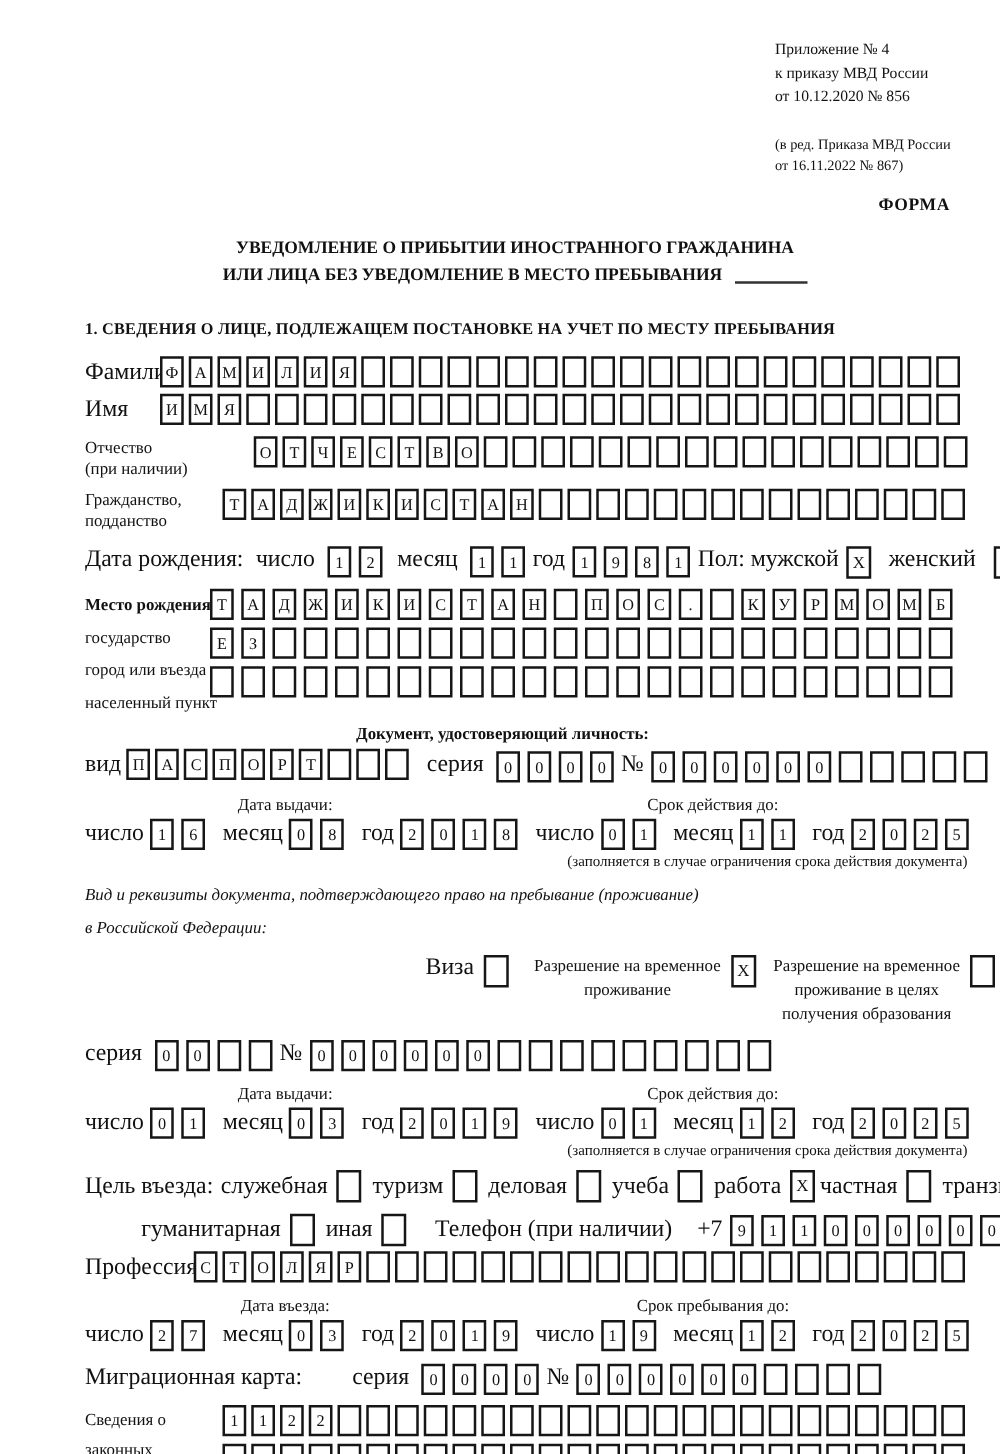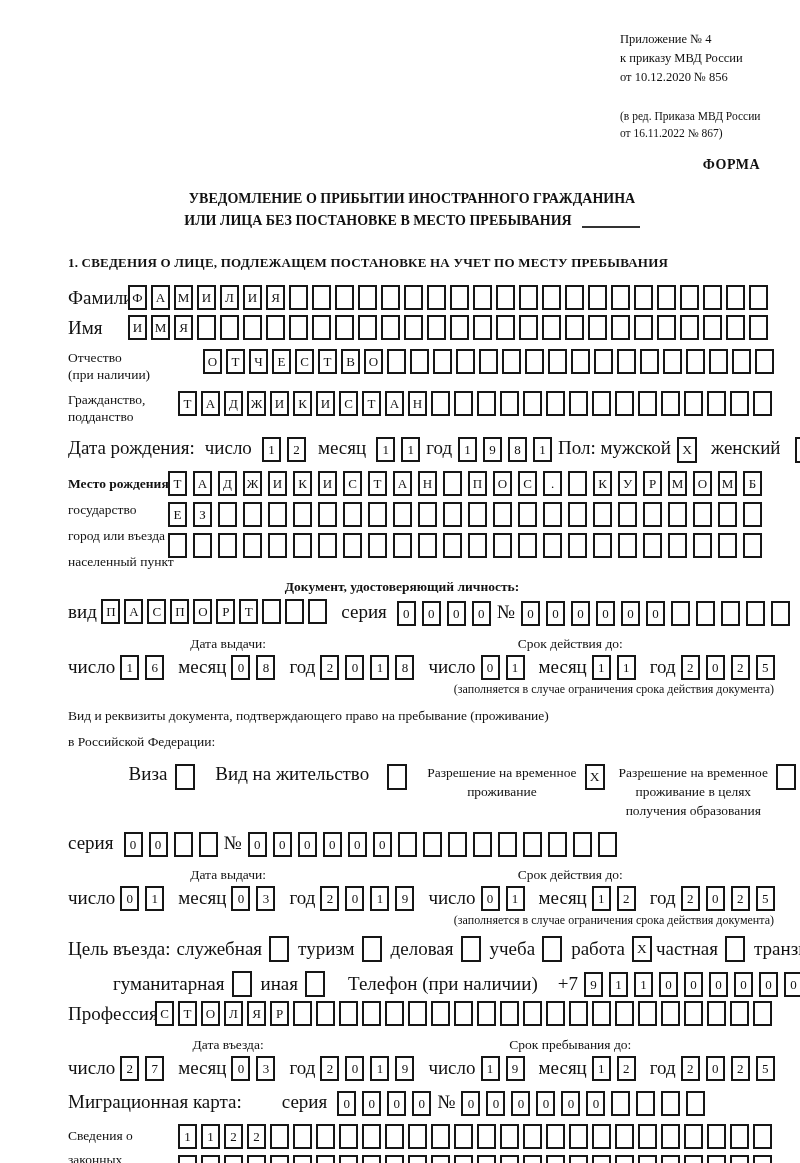--- a/index.html
+++ b/index.html
@@ -37,21 +37,21 @@
   .center-head{font-weight:bold;font-size:13.5px;text-align:center;margin-top:4px;margin-right:60px;}
   .dates-head{display:flex;margin-top:10px;font-size:13.5px;}
   .dh-left{width:44%;text-align:center;}
   .dh-right{width:50%;text-align:center;}
   .dates-row{display:flex;justify-content:flex-start;margin-top:2px;}
   .dgroup{display:flex;align-items:center;}
   .dgroup .lbl{margin-right:5px;}
   .dgroup .cells{margin-right:8px;}
   .spacer{flex:1 1 auto;}
   .note{font-size:12px;text-align:right;padding-right:22px;margin-top:2px;}
-  .intro{font-size:13.5px;line-height:26px;margin-top:6px;}
+  .intro{font-size:13.5px;line-height:26px;margin-top:6px;font-style:italic;}
   .opt{display:flex;align-items:flex-start;}
   .optlines{display:flex;flex-direction:column;text-align:center;font-size:13.5px;line-height:19px;}
   .options-row{margin-top:8px;align-items:flex-start;justify-content:flex-end;}
   .options-row .checkbox{margin-left:8px;margin-top:1px;}
   .purpose-row{margin-top:8px;align-items:center;}
   .purpose-row .checkbox{margin-left:7px;margin-right:9px;}
 </style>
 </head>
 <body>
 
@@ -61,21 +61,21 @@
   <div>от 10.12.2020 № 856</div>
 </div>
 <div class="amendment">
   <div>(в ред. Приказа МВД России</div>
   <div>от 16.11.2022 № 867)</div>
 </div>
 <div class="forma">ФОРМА</div>
 
 <div class="title">
   <div>УВЕДОМЛЕНИЕ О ПРИБЫТИИ ИНОСТРАННОГО ГРАЖДАНИНА</div>
-  <div><span>ИЛИ ЛИЦА БЕЗ ПОСТАНОВКЕ В МЕСТО ПРЕБЫВАНИЯ</span><span class="blank-line"></span></div>
+  <div><span>ИЛИ ЛИЦА БЕЗ УВЕДОМЛЕНИЕ В МЕСТО ПРЕБЫВАНИЯ</span><span class="blank-line"></span></div>
 </div>
 
 <div class="sec-heading">1. СВЕДЕНИЯ О ЛИЦЕ, ПОДЛЕЖАЩЕМ ПОСТАНОВКЕ НА УЧЕТ ПО МЕСТУ ПРЕБЫВАНИЯ</div>
 
 <div class="row mt14">
   <span class="lbl w60">Фамилия</span>
   <span class="cells">
       <span class="cell">Ф</span>
       <span class="cell">А</span>
       <span class="cell">М</span>
@@ -408,24 +408,20 @@
 </div>
 <div class="note">(заполняется в случае ограничения срока действия документа)</div>
 
 <div class="intro">Вид и реквизиты документа, подтверждающего право на пребывание (проживание)</div>
 <div class="intro" style="margin-top:0;">в Российской Федерации:</div>
 
 <div class="row options-row">
   <span class="opt">
     <span class="lbl" style="line-height:21px;">Виза</span>
     <span class="checkbox"></span>
-  </span>
-  <span class="opt ml20">
-    <span class="lbl" style="line-height:21px;">Вид на жительство</span>
-    <span class="checkbox" style="margin-left:18px;"></span>
   </span>
   <span class="opt ml20">
     <span class="optlines">
       <span>Разрешение на временное</span>
       <span>проживание</span>
     </span>
     <span class="checkbox">X</span>
   </span>
   <span class="opt ml14">
     <span class="optlines">

